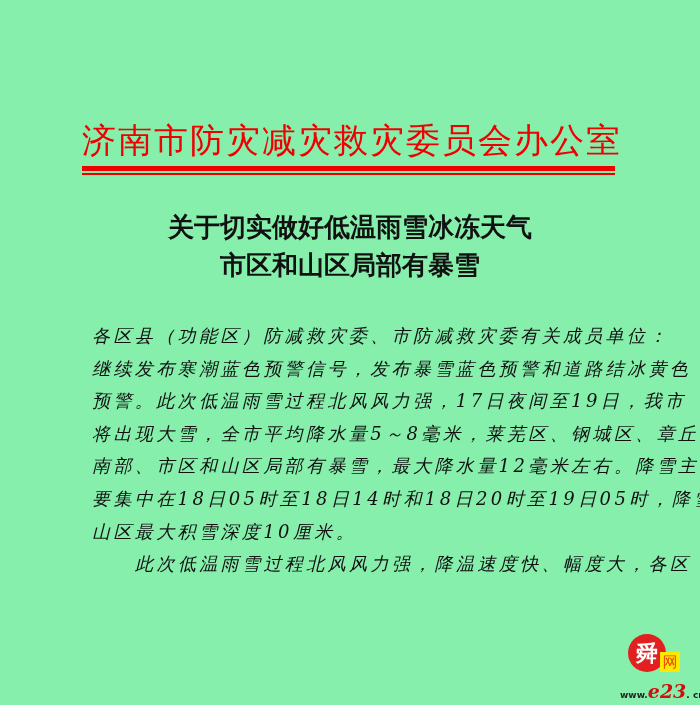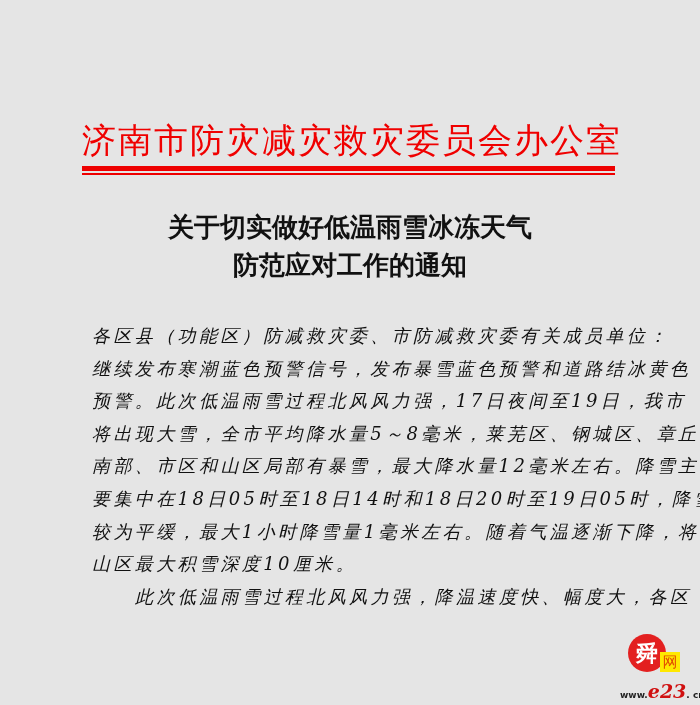--- a/index.html
+++ b/index.html
@@ -10,21 +10,21 @@
   body {
     width: 700px;
     height: 705px;
     position: relative;
     overflow: hidden;
   }
   .page {
     position: absolute;
     left: 0; top: 0;
     width: 700px; height: 705px;
-    background: #e5e5e5;
+    background: #86efac;
   }
   .org-header {
     position: absolute;
     left: 82px;
     top: 118px;
     width: 534px;
     text-align: center;
     font-family: "DejaVu Serif", "Liberation Serif", serif;
     font-size: 34px;
     line-height: 44px;
@@ -136,30 +136,29 @@
 </head>
 <body>
 
 <div class="page">
 
   <div class="org-header">济南市防灾减灾救灾委员会办公室</div>
   <div class="red-rule-thick"></div>
   <div class="red-rule-thin"></div>
 
   <div class="doc-title l1">关于切实做好低温雨雪冰冻天气</div>
-  <div class="doc-title l2">防范应对工作的通知</div>
+  <div class="doc-title l2">市区和山区局部有暴雪</div>
 
   <div class="body-text">
     <span class="body-line">各区县（功能区）防减救灾委、市防减救灾委有关成员单位：</span>
     <span class="body-line">继续发布寒潮蓝色预警信号，发布暴雪蓝色预警和道路结冰黄色</span>
     <span class="body-line">预警。此次低温雨雪过程北风风力强，17日夜间至19日，我市</span>
     <span class="body-line">将出现大雪，全市平均降水量5～8毫米，莱芜区、钢城区、章丘</span>
     <span class="body-line">南部、市区和山区局部有暴雪，最大降水量12毫米左右。降雪主</span>
     <span class="body-line">要集中在18日05时至18日14时和18日20时至19日05时，降雪整体</span>
-    <span class="body-line">较为平缓，最大1小时降雪量1毫米左右。随着气温逐渐下降，将</span>
     <span class="body-line">山区最大积雪深度10厘米。</span>
     <span class="body-line indent">此次低温雨雪过程北风风力强，降温速度快、幅度大，各区</span>
   </div>
 
   <div class="watermark">
     <div class="wm-seal">舜</div>
     <div class="wm-net">网</div>
     <div class="wm-url"><span>www.</span><span class="e23">e23</span><span>. cn</span></div>
   </div>
 

